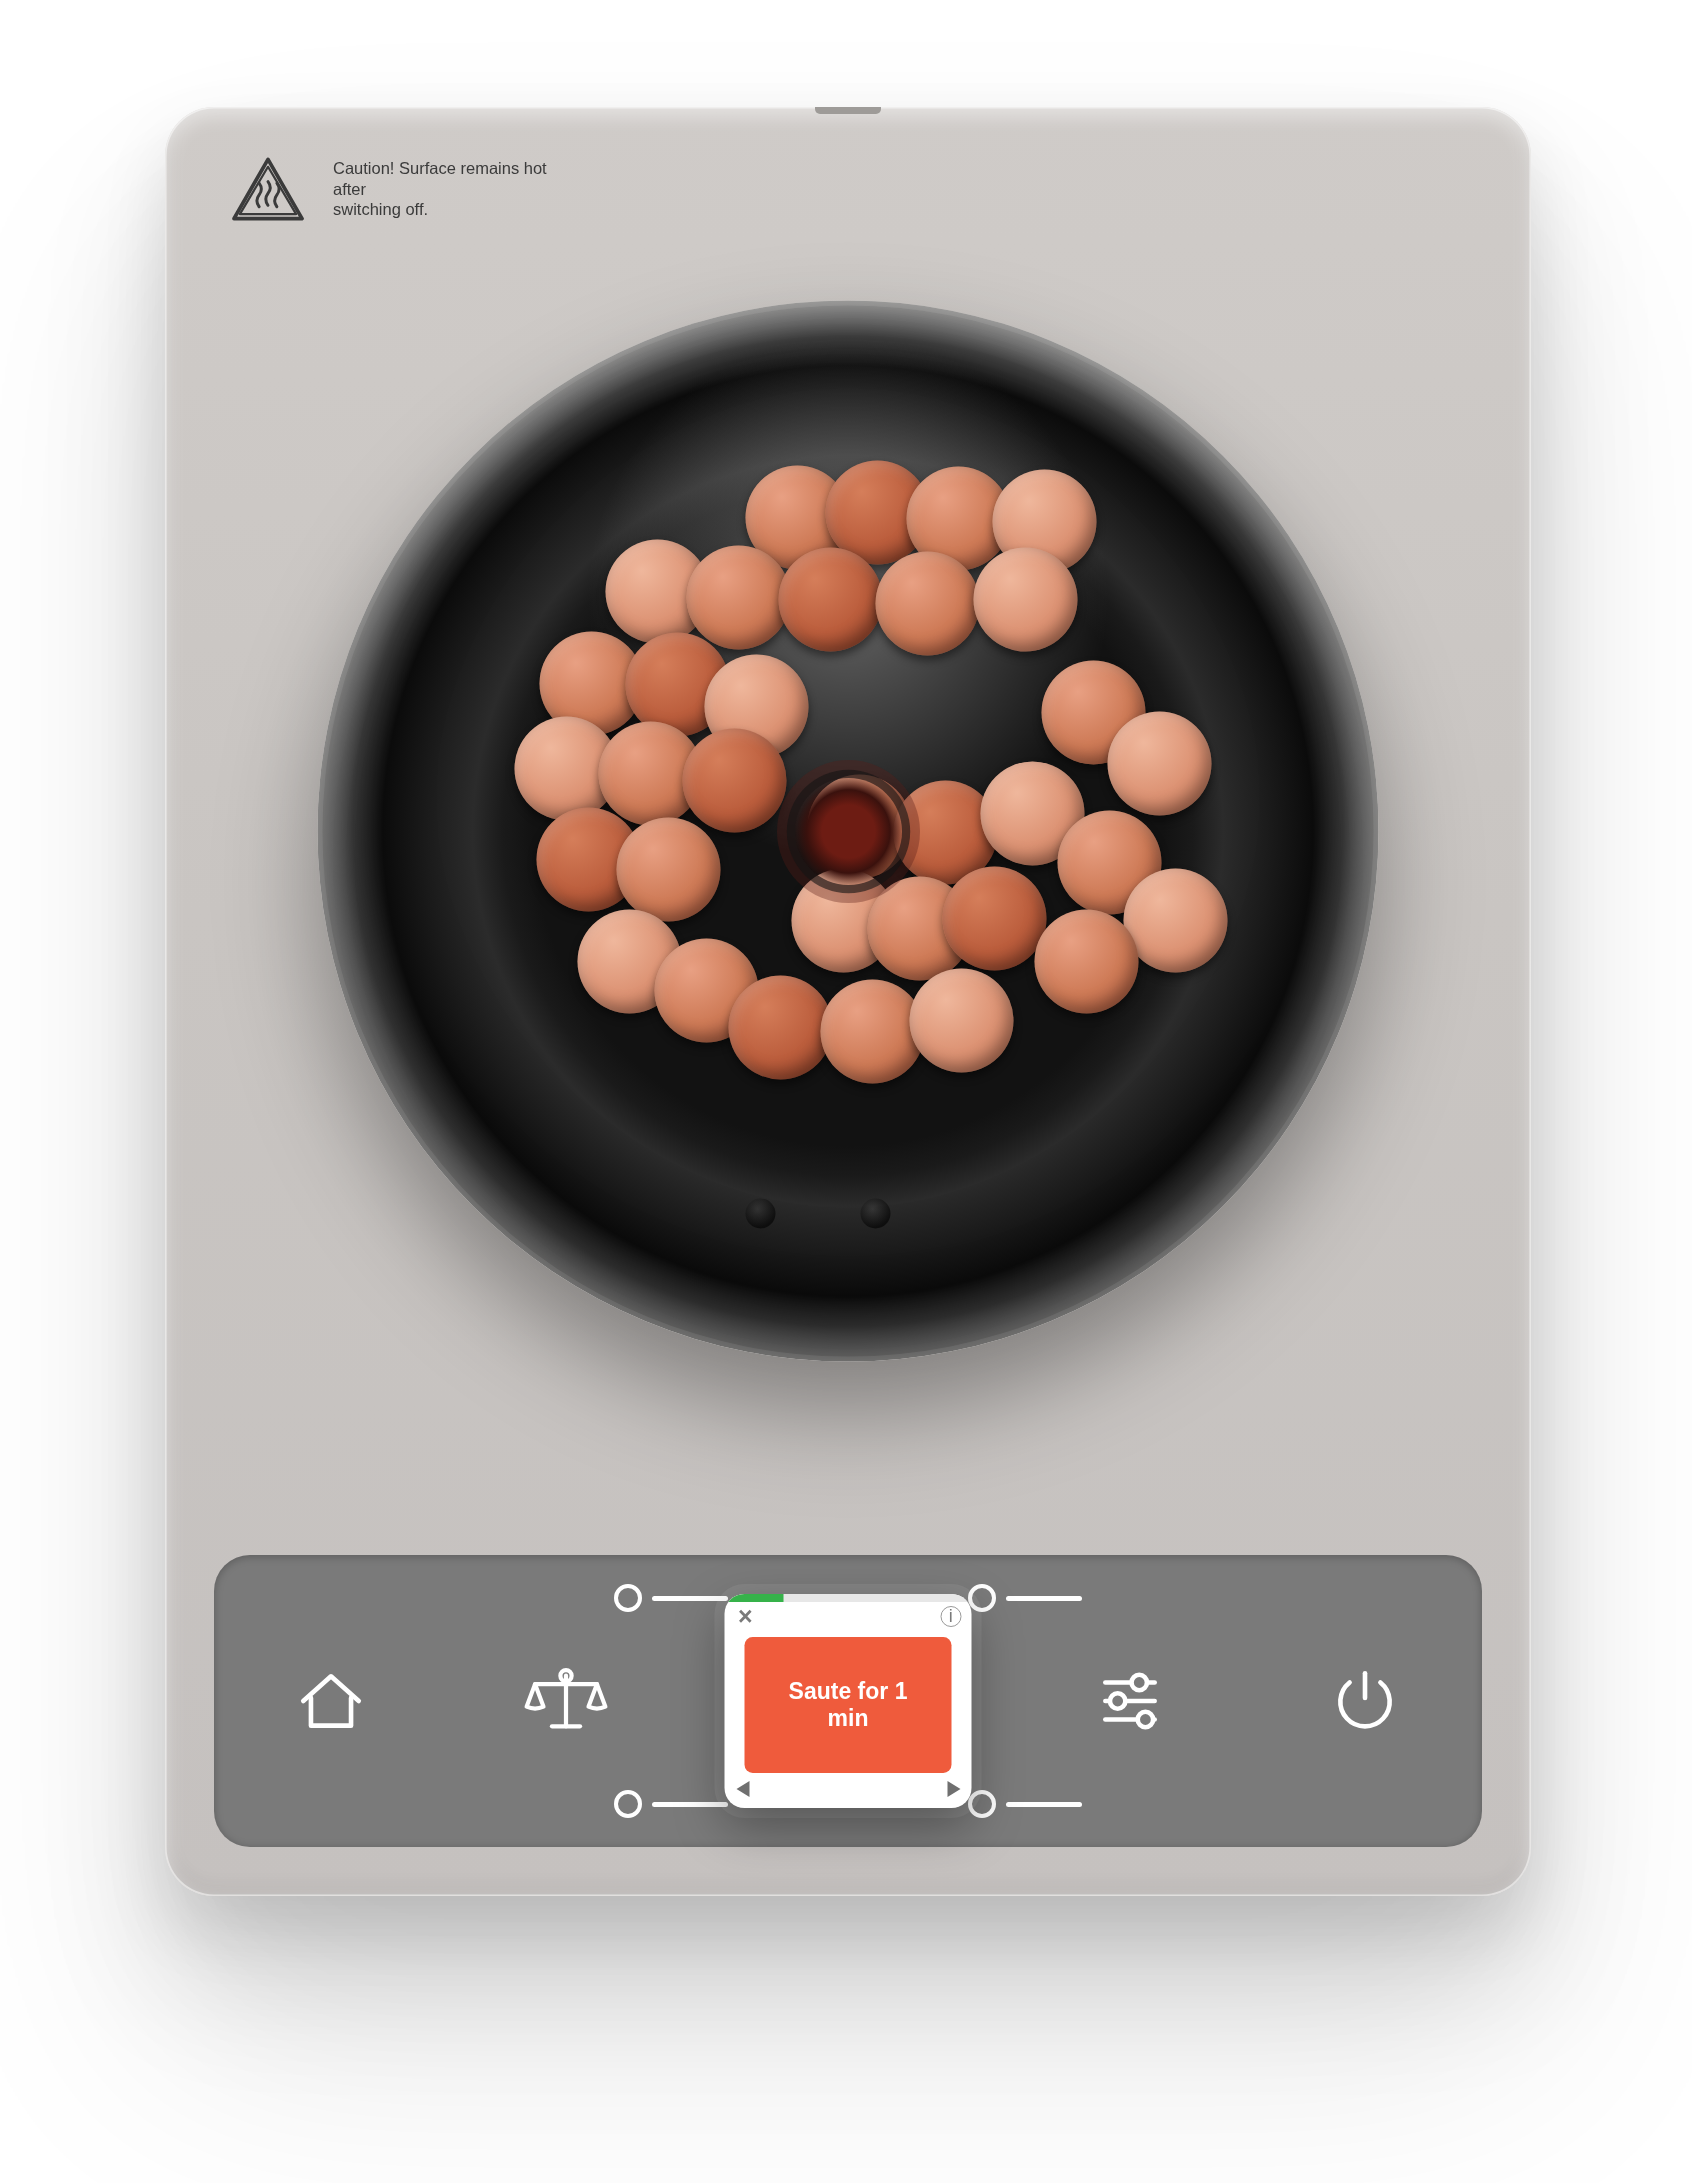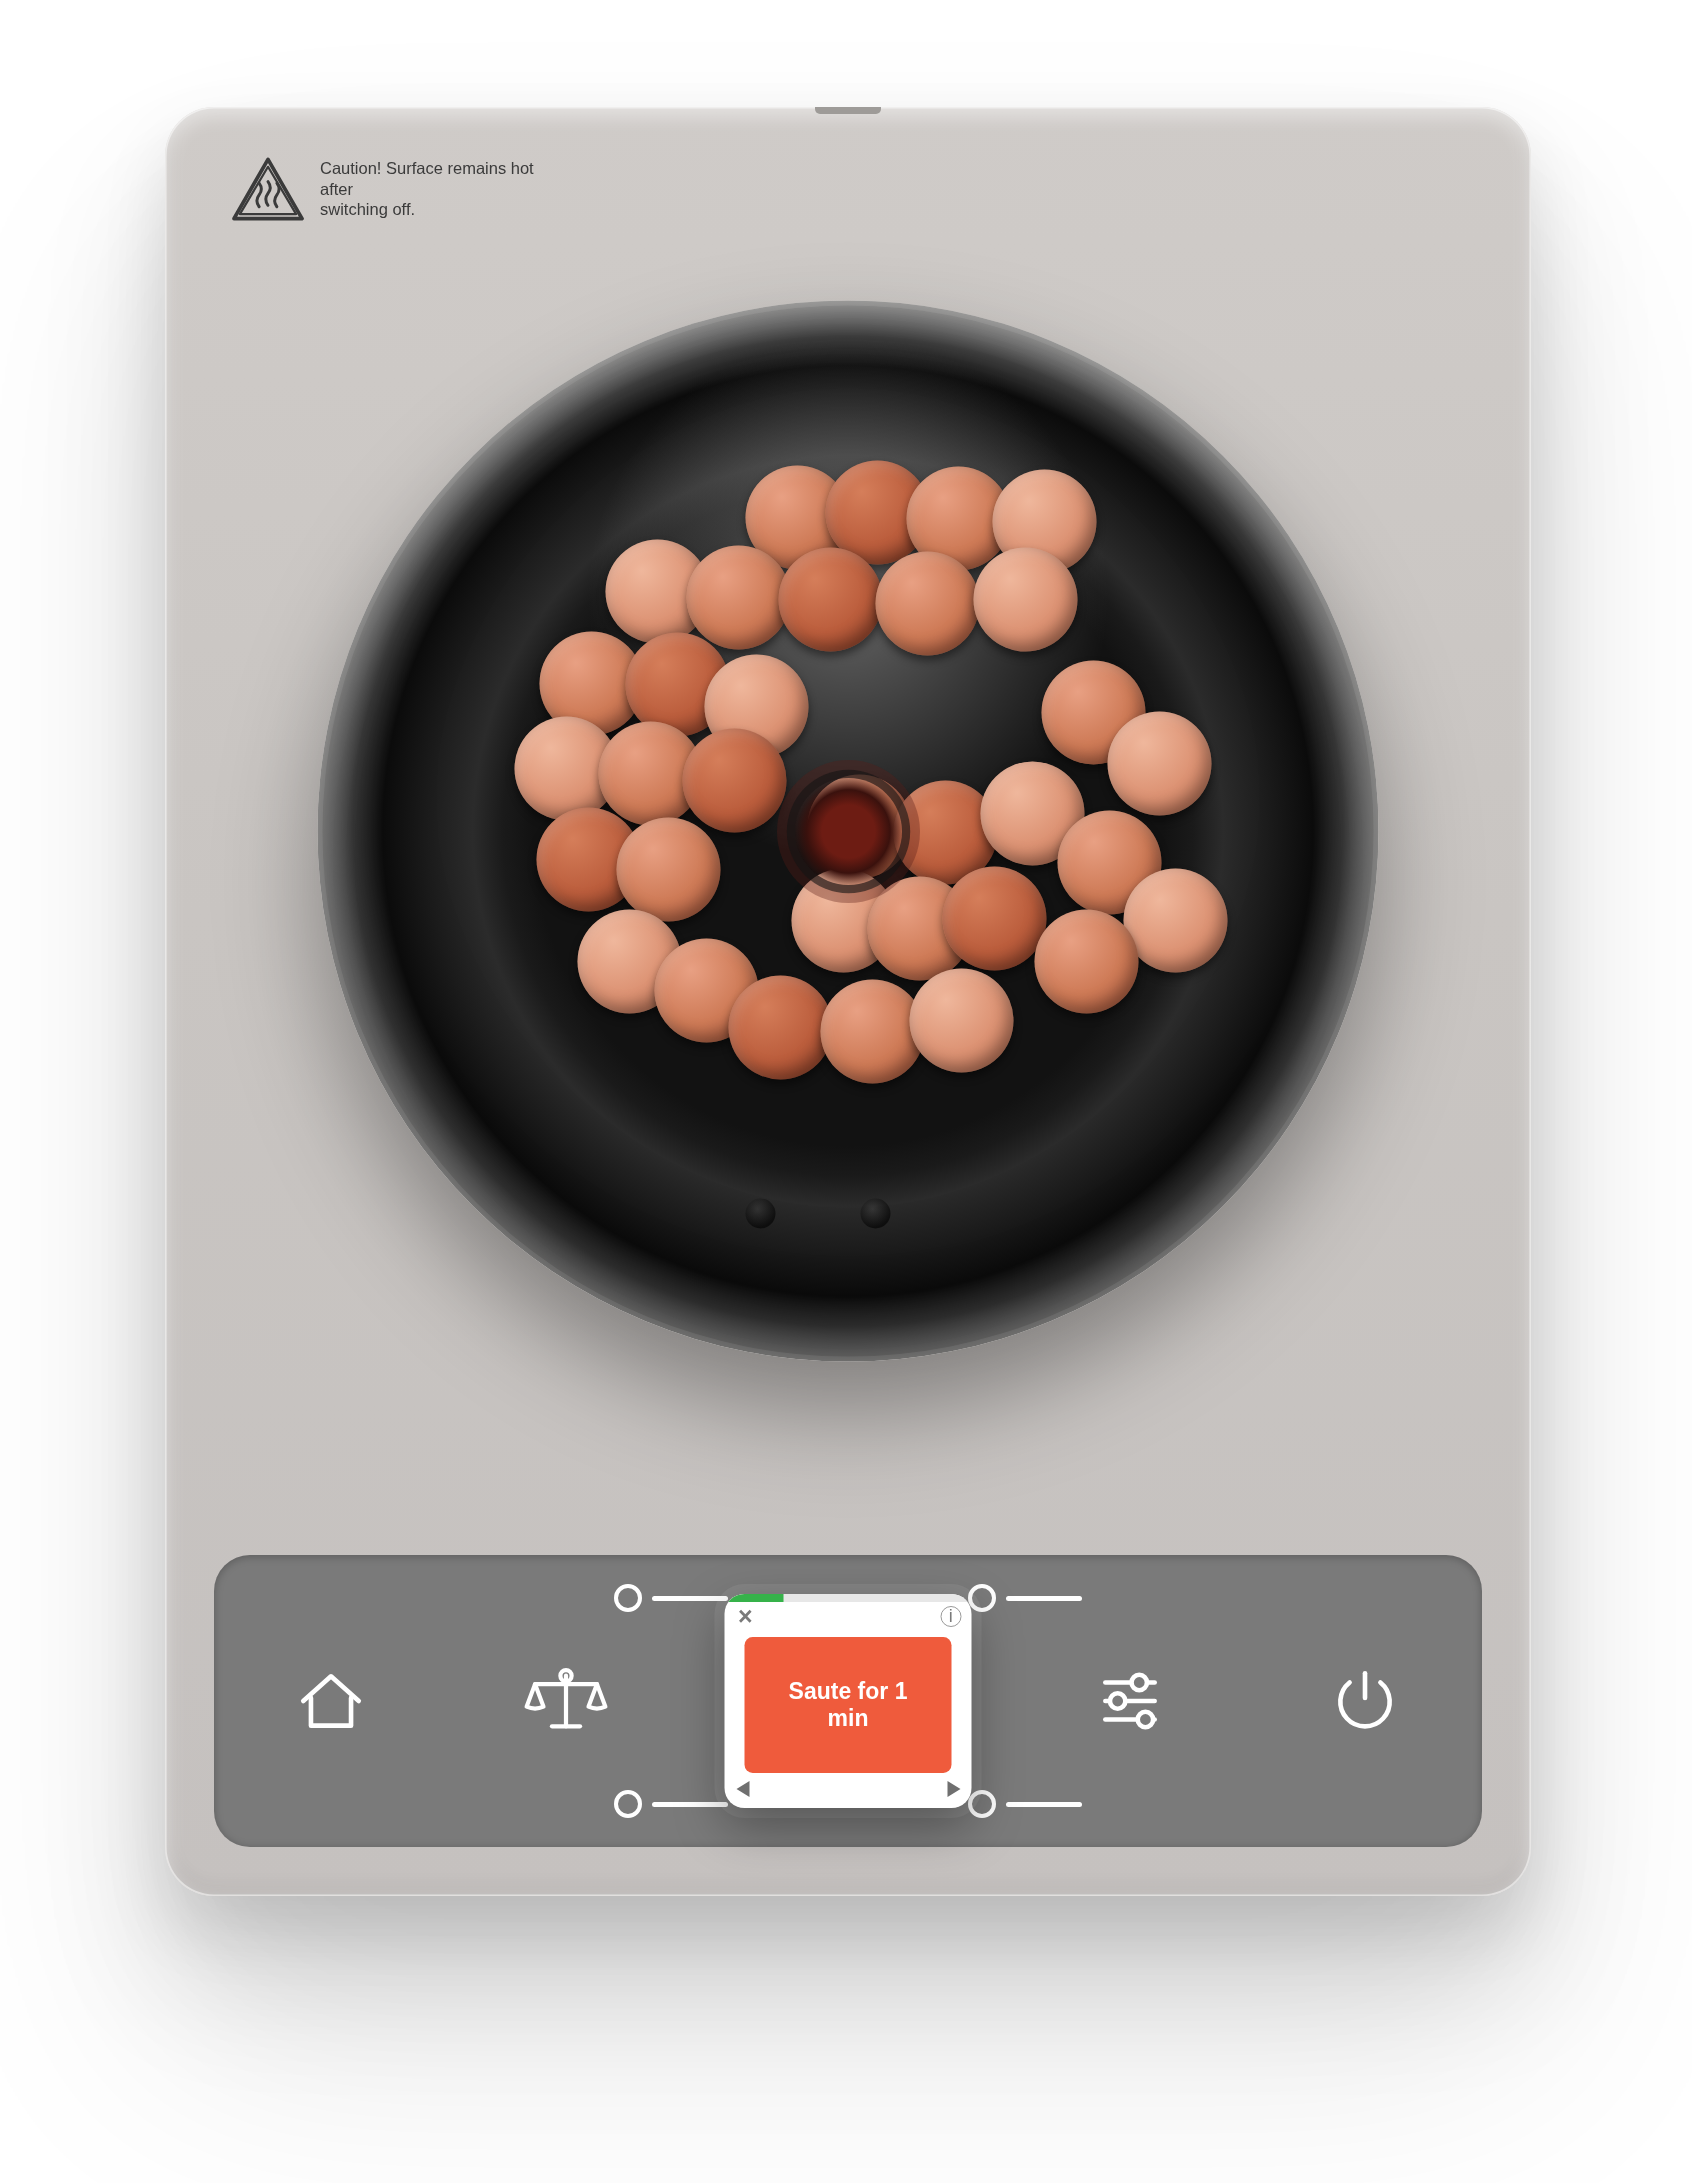--- a/index.html
+++ b/index.html
@@ -42,21 +42,21 @@
     border-radius: 0 0 5px 5px;
     background: #9e9b98;
   }
 
   
   .caution {
     position: absolute;
     top: 49px; left: 66px;
     display: flex;
     align-items: center;
-    gap: 15px;
+    gap: 28px;
     color: #3b3b3b;
   }
   .caution svg { width: 74px; height: 66px; }
   .caution-text { font-size: 16.5px; line-height: 1.25; max-width: 214px; }
 
   
   .pan {
     position: absolute;
     left: 50%; top: 724px; transform: translate(-50%, -50%);
     width: 1061px; height: 1061px;

